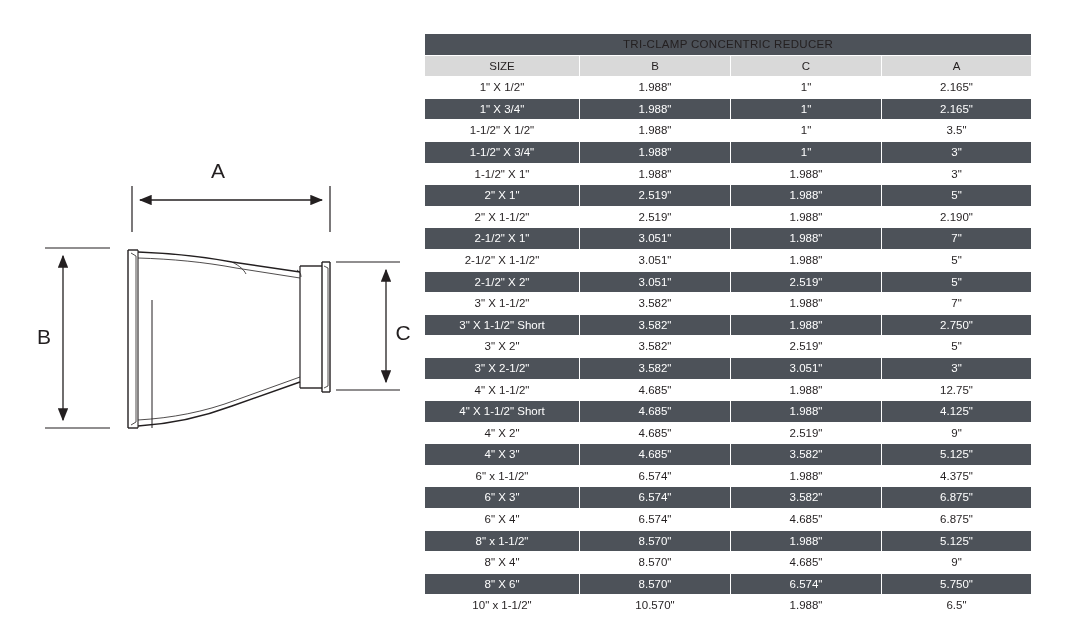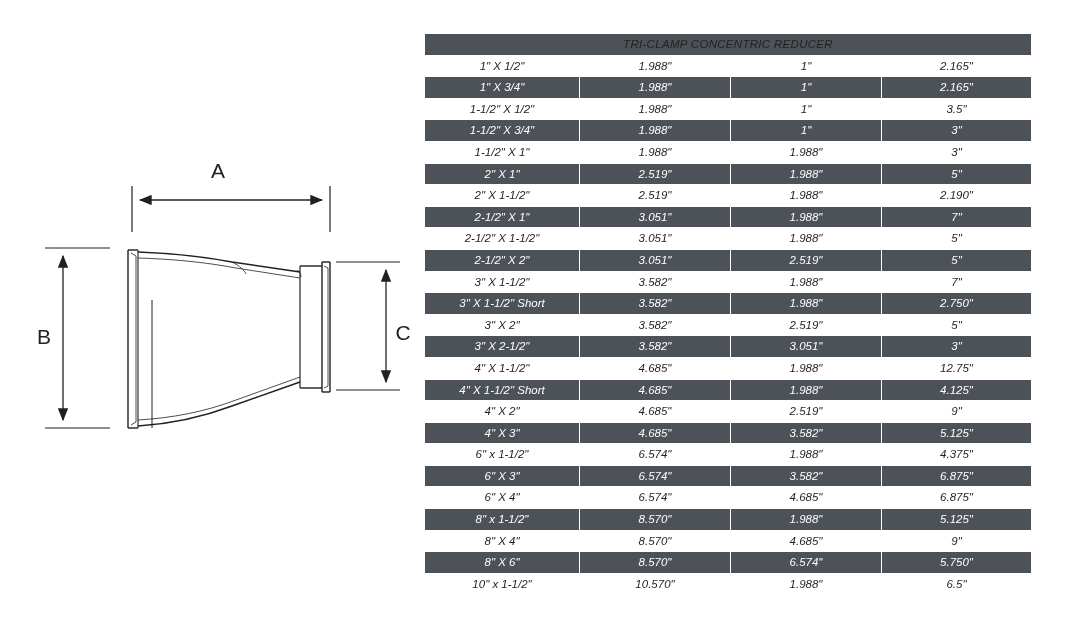--- a/index.html
+++ b/index.html
@@ -36,21 +36,20 @@
   .table-wrap {
     position: absolute;
     left: 424px;
     top: 33px;
     width: 607px;
   }
   table.spec {
     border-collapse: collapse;
     width: 607px;
     table-layout: fixed;
-    font-style: italic;
   }
   table.spec td, table.spec th {
     border: 1px solid #ffffff;
     text-align: center;
     vertical-align: middle;
     font-size: 11.5px;
     color: #231f20;
     padding: 0;
     height: 20.6px;
     line-height: 20.6px;
@@ -157,20 +156,26 @@
       <colgroup>
         <col class="col-size">
           <col class="col-b">
           <col class="col-c">
           <col class="col-a">
       </colgroup>
       <thead>
         <tr class="title-row">
           <th colspan="4">TRI-CLAMP CONCENTRIC REDUCER</th>
         </tr>
+        <tr class="head-row">
+          <td>SIZE</td>
+          <td>B</td>
+          <td>C</td>
+          <td>A</td>
+        </tr>
       </thead>
       <tbody>
           <tr class="odd">
             <td>1" X 1/2"</td>
             <td>1.988"</td>
             <td>1"</td>
             <td>2.165"</td>
           </tr>
           <tr class="even">
             <td>1" X 3/4"</td>

